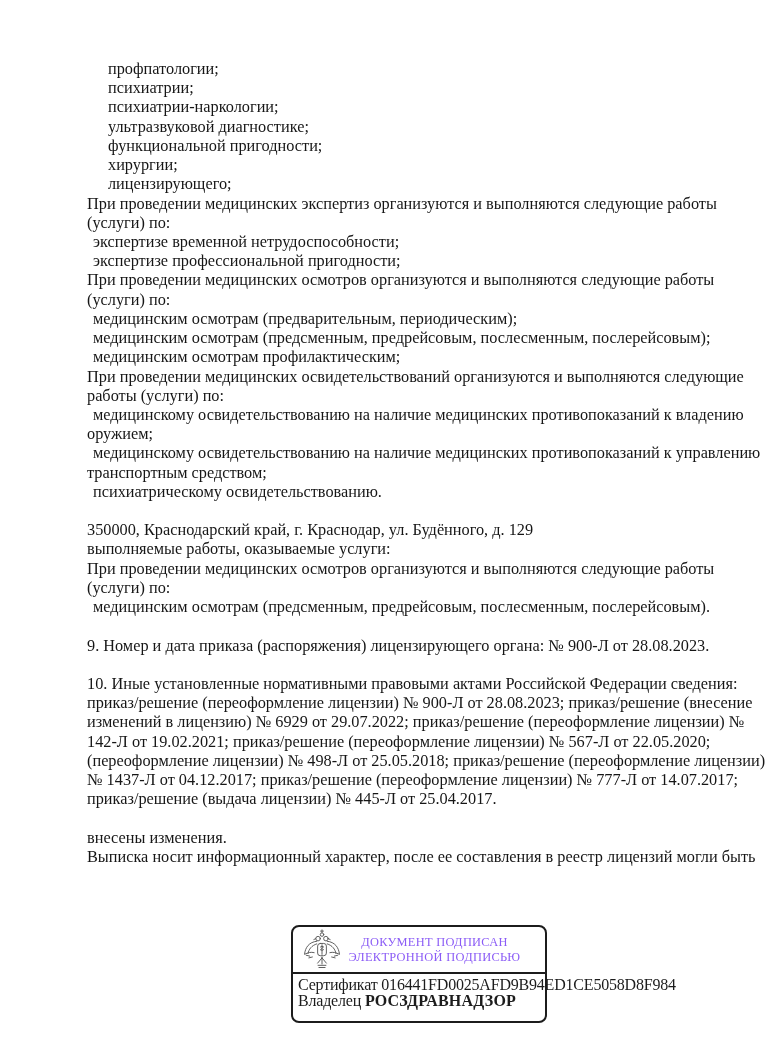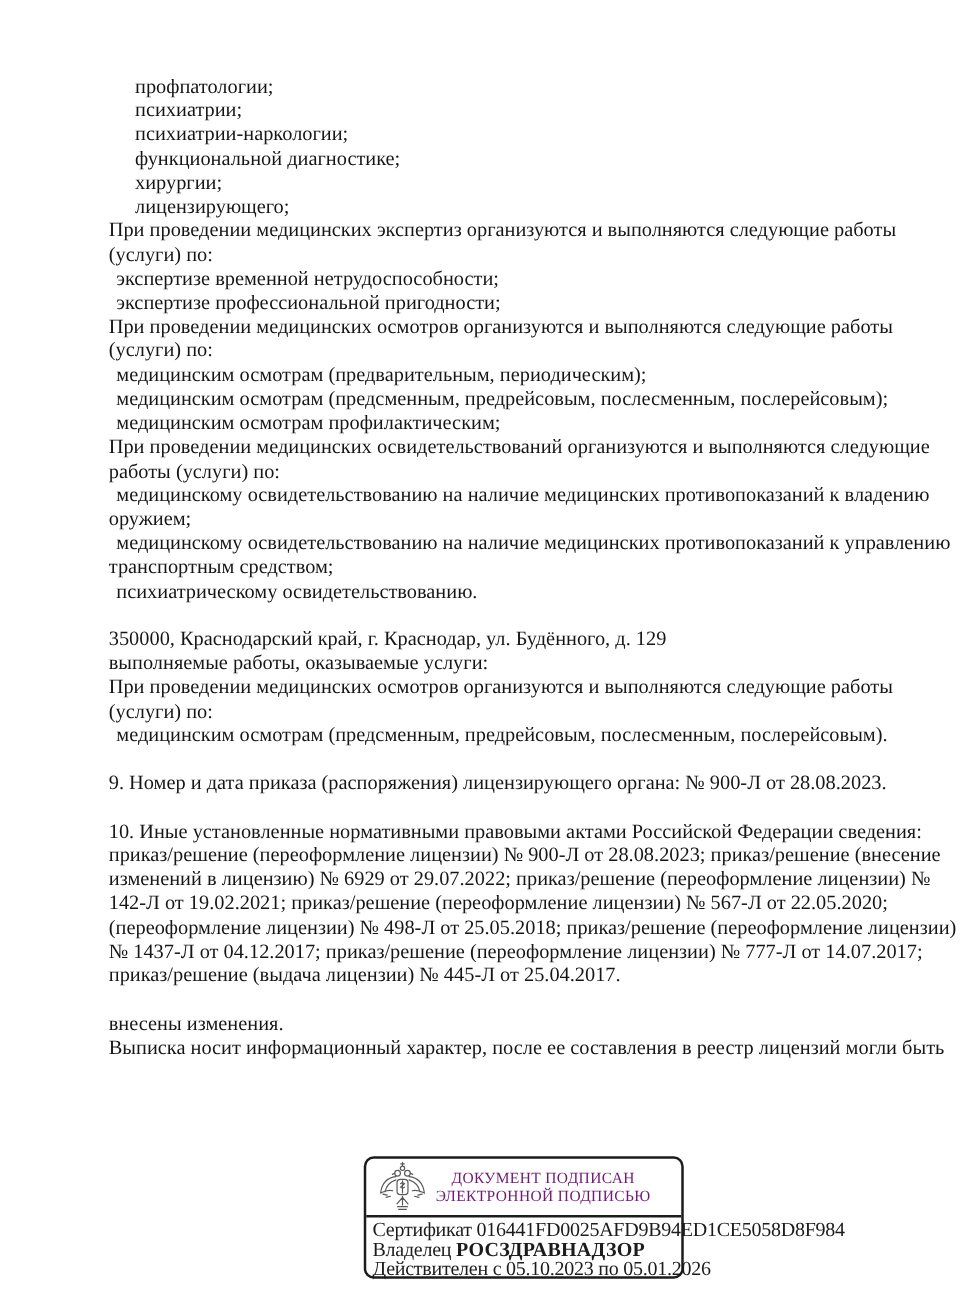--- a/index.html
+++ b/index.html
@@ -58,42 +58,43 @@
     width: 40px;
     height: 42px;
   }
   .stamp-title {
     flex: 1 1 auto;
     text-align: center;
     font-size: 12.4px;
     line-height: 14.2px;
     letter-spacing: 0.3px;
     padding-right: 18px;
-    color: #701a75;
+    color: #8b5cf6;
   }
   .stamp-body {
     padding: 3px 5px 0 5px;
     font-size: 16px;
     line-height: 15.6px;
     letter-spacing: -0.2px;
     color: #1c1c1c;
   }
   .stamp-body .row { white-space: nowrap; }
   .owner-value { font-weight: bold; letter-spacing: 0.2px; }
 </style>
 </head>
 <body>
 
 <div class="page">
 
   <div class="doc-body">
       <div class="line ind2">профпатологии;</div>
       <div class="line ind2">психиатрии;</div>
       <div class="line ind2">психиатрии-наркологии;</div>
-      <div class="line ind2">функциональной диагностике;</div>
+      <div class="line ind2">ультразвуковой диагностике;</div>
+      <div class="line ind2">функциональной пригодности;</div>
       <div class="line ind2">хирургии;</div>
       <div class="line ind2">лицензирующего;</div>
       <div class="line ind0">При проведении медицинских экспертиз организуются и выполняются следующие работы</div>
       <div class="line ind0">(услуги) по:</div>
       <div class="line ind1">экспертизе временной нетрудоспособности;</div>
       <div class="line ind1">экспертизе профессиональной пригодности;</div>
       <div class="line ind0">При проведении медицинских осмотров организуются и выполняются следующие работы</div>
       <div class="line ind0">(услуги) по:</div>
       <div class="line ind1">медицинским осмотрам (предварительным, периодическим);</div>
       <div class="line ind1">медицинским осмотрам (предсменным, предрейсовым, послесменным, послерейсовым);</div>
@@ -155,17 +156,16 @@
         </svg>
       </span>
       <span class="stamp-title">
         <span>ДОКУМЕНТ ПОДПИСАН</span><br>
         <span>ЭЛЕКТРОННОЙ ПОДПИСЬЮ</span>
       </span>
     </div>
     <div class="stamp-body">
       <div class="row"><span>Сертификат</span>&nbsp;<span>016441FD0025AFD9B94ED1CE5058D8F984</span></div>
       <div class="row"><span>Владелец</span>&nbsp;<span class="owner-value">РОСЗДРАВНАДЗОР</span></div>
-      <div class="row"><span>Действителен с 05.10.2023 по 05.01.2026</span></div>
     </div>
   </div>
 
 </div>
 
 </body></html>

